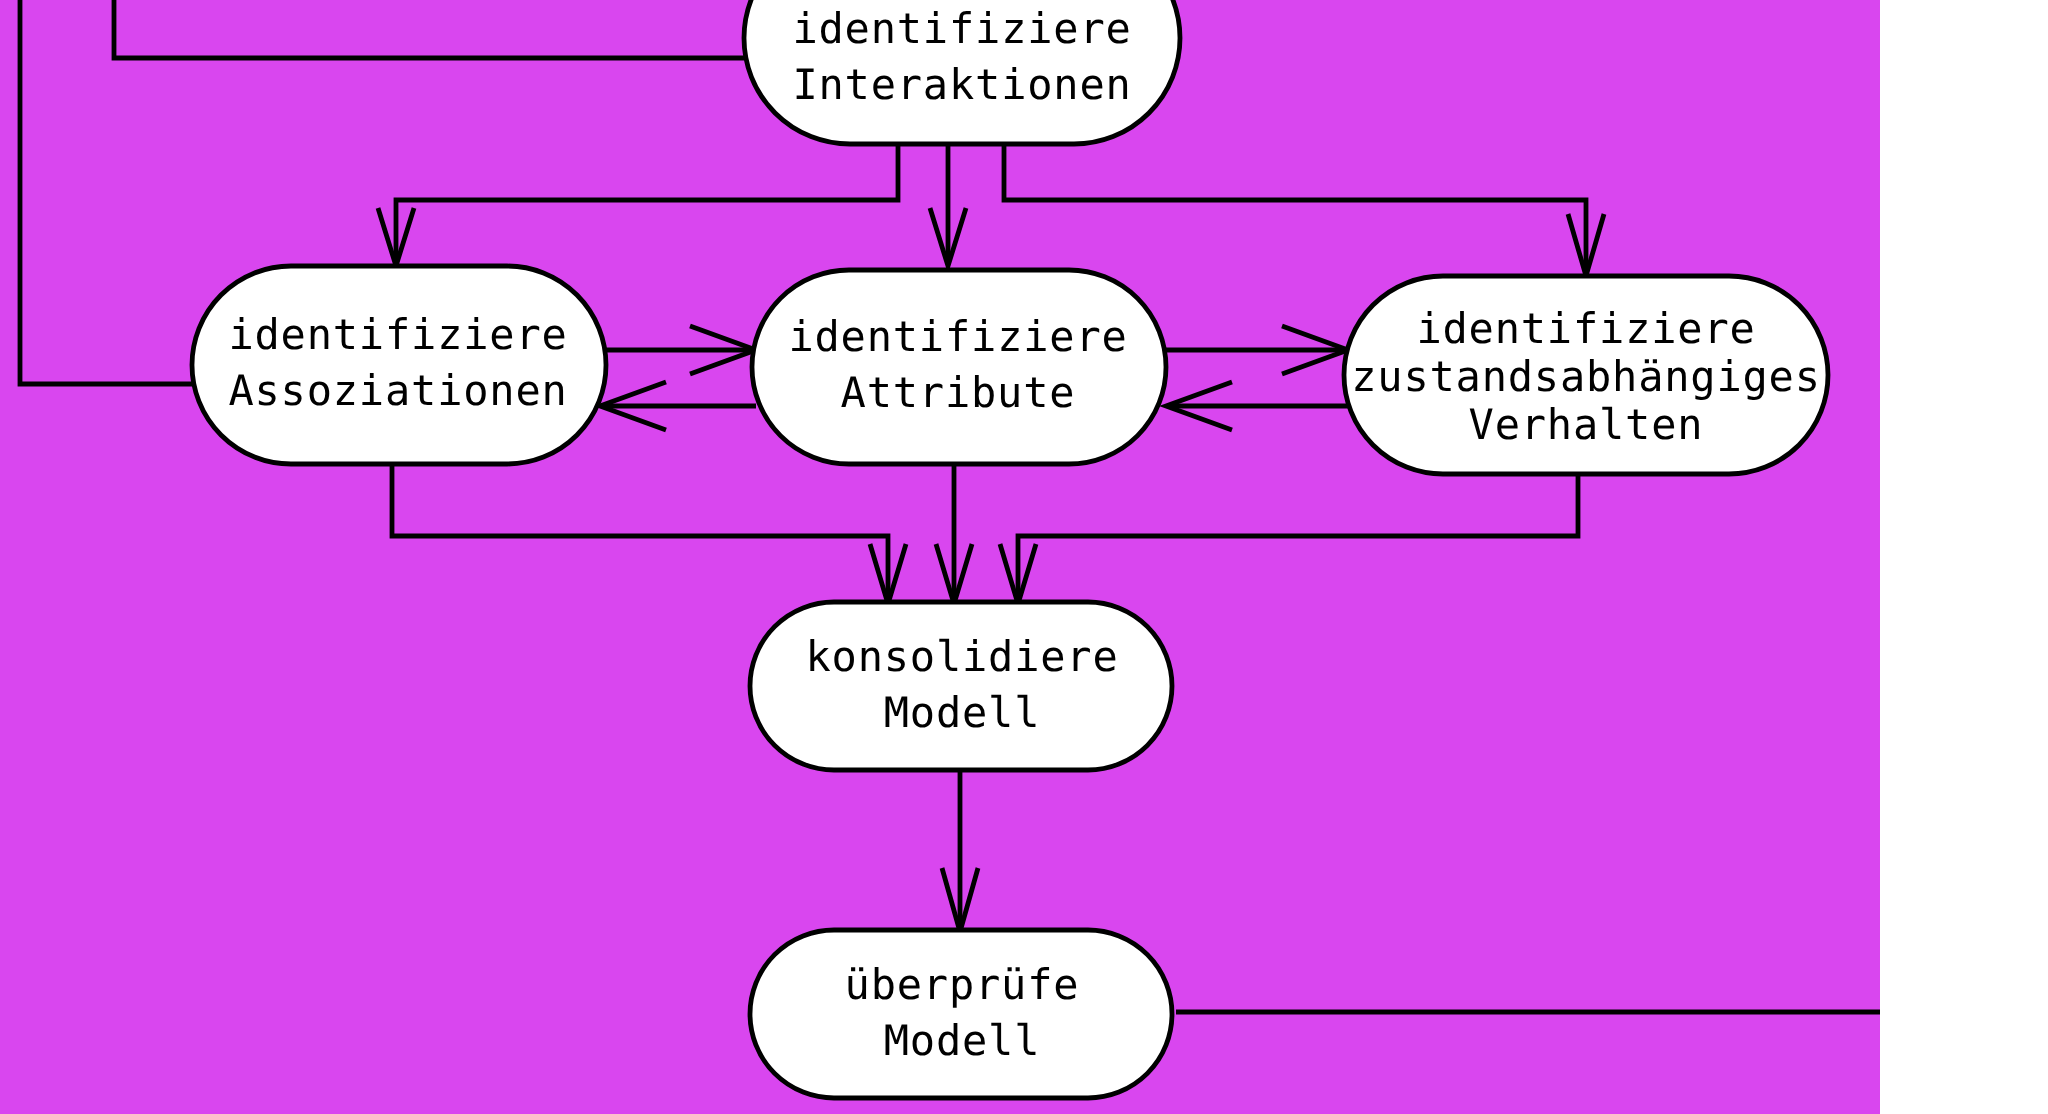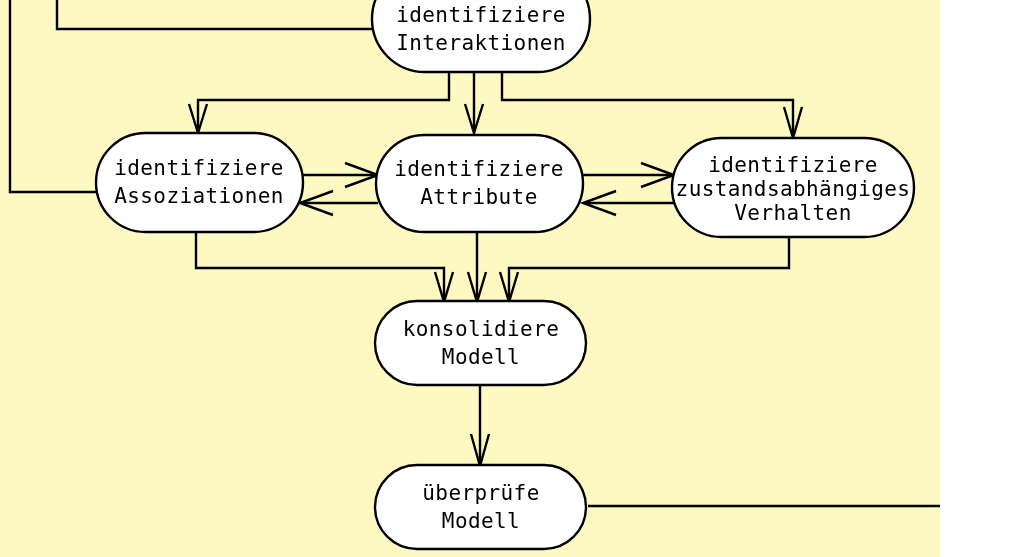--- a/index.html
+++ b/index.html
@@ -5,21 +5,21 @@
 <style>
   html, body {
     margin: 0;
     padding: 0;
     background: #ffffff;
   }
   #diagram-root {
     position: relative;
     width: 940px;
     height: 557px;
-    background: #fef9c3;
+    background: #d946ef;
     overflow: hidden;
     font-family: "DejaVu Sans Mono", "Liberation Mono", monospace;
   }
   #diagram-svg {
     position: absolute;
     top: 0;
     left: 0;
     width: 1024px;
     height: 557px;
     display: block;

